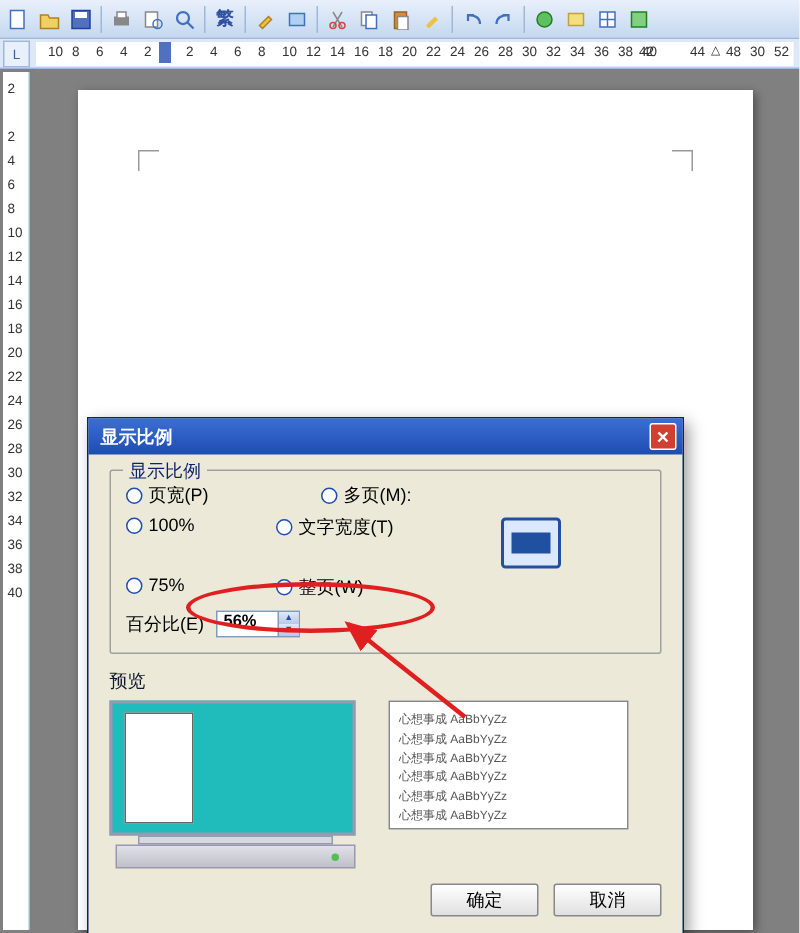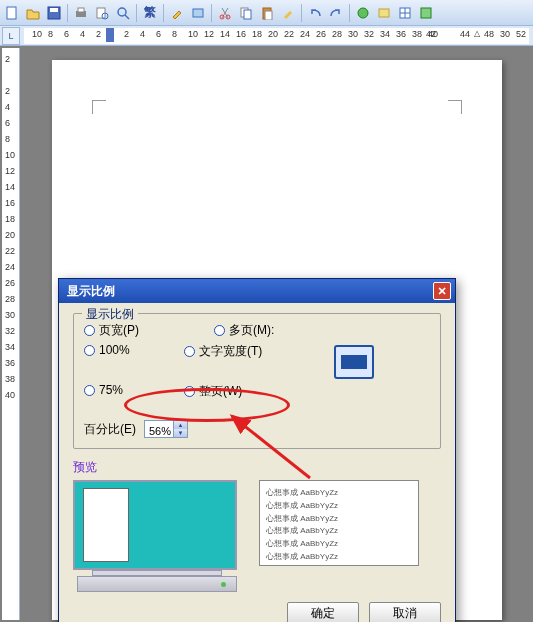--- a/index.html
+++ b/index.html
@@ -33,28 +33,28 @@
 .dlg-close { width: 18px; height: 18px; background: #d04030; border: 1px solid #fff; border-radius: 2px; display: flex; align-items: center; justify-content: center; color: #fff; font-size: 11px; cursor: pointer; }
 .dlg-body { padding: 10px 14px; }
 .group { border: 1px solid #a0a0a0; border-radius: 2px; padding: 8px 10px 10px 10px; position: relative; margin-bottom: 10px; }
 .group-title { position: absolute; top: -8px; left: 8px; background: #ece9d8; padding: 0 4px; color: #0a246a; font-size: 12px; }
 .radio-row { display: flex; margin-bottom: 4px; }
 .radio-col1 { width: 100px; }
 .radio-col2 { width: 130px; }
 .radio-col3 { flex: 1; }
 .radio-item { display: flex; align-items: center; gap: 4px; font-size: 12px; }
 .radio-circle { width: 11px; height: 11px; border: 1px solid #1e4db0; border-radius: 50%; background: #fff; }
-.percent-row { display: flex; align-items: center; gap: 8px; margin-top: 20px; }
-.spin-input { width: 44px; height: 18px; border: 1px solid #7f9db9; background: #fff; font-size: 11px; padding: 0 16px 0 4px; position: relative; display: inline-flex; align-items: flex-end; }
+.percent-row { display: flex; align-items: center; gap: 8px; margin-top: 7px; }
+.spin-input { width: 56px; height: 18px; border: 1px solid #7f9db9; background: #fff; font-size: 11px; padding: 0 16px 0 4px; position: relative; display: inline-flex; align-items: flex-start; font-weight: bold; }
 .spin-btns { position: absolute; right: 0; top: 0; bottom: 0; width: 14px; display: flex; flex-direction: column; }
 .spin-btn { flex: 1; background: linear-gradient(#e0e8f8,#b8c8e8); border-left: 1px solid #7f9db9; font-size: 6px; display: flex; align-items: center; justify-content: center; cursor: pointer; color: #2050a0; }
 .monitor-icon { width: 40px; height: 34px; border: 2px solid #2050a0; background: #dce8ff; display: flex; align-items: center; justify-content: center; margin-top: 2px; border-radius: 3px; }
 .monitor-inner { width: 26px; height: 14px; background: #2050a0; }
 
-.preview-label { color: #6d28d9; font-size: 12px; margin-bottom: 4px; }
+.preview-label { color: #0f172a; font-size: 12px; margin-bottom: 4px; }
 .preview-row { display: flex; gap: 18px; }
 .preview-monitor { width: 168px; }
 .mon-screen { width: 164px; height: 90px; border: 2px solid #9898b0; background: #20bcbc; position: relative; }
 .mon-page { position: absolute; left: 8px; top: 6px; width: 46px; height: 74px; background: #fff; border: 1px solid #666; }
 .mon-base { width: 130px; height: 6px; background: #d8d8e0; border: 1px solid #9898b0; margin: 0 auto; }
 .mon-stand { width: 160px; height: 16px; background: linear-gradient(#e0e0e8,#c0c0c8); border: 1px solid #9898b0; margin: 0 auto; position: relative; }
 .mon-dot { position: absolute; right: 10px; top: 5px; width: 5px; height: 5px; background: #50c050; border-radius: 50%; }
 .preview-text { width: 160px; }
 .font-label { font-size: 12px; margin-bottom: 4px; }
 .sample-box { border: 1px solid #888; background: #fff; height: 86px; padding: 6px; font-size: 8px; color: #555; line-height: 1.6; overflow: hidden; }

